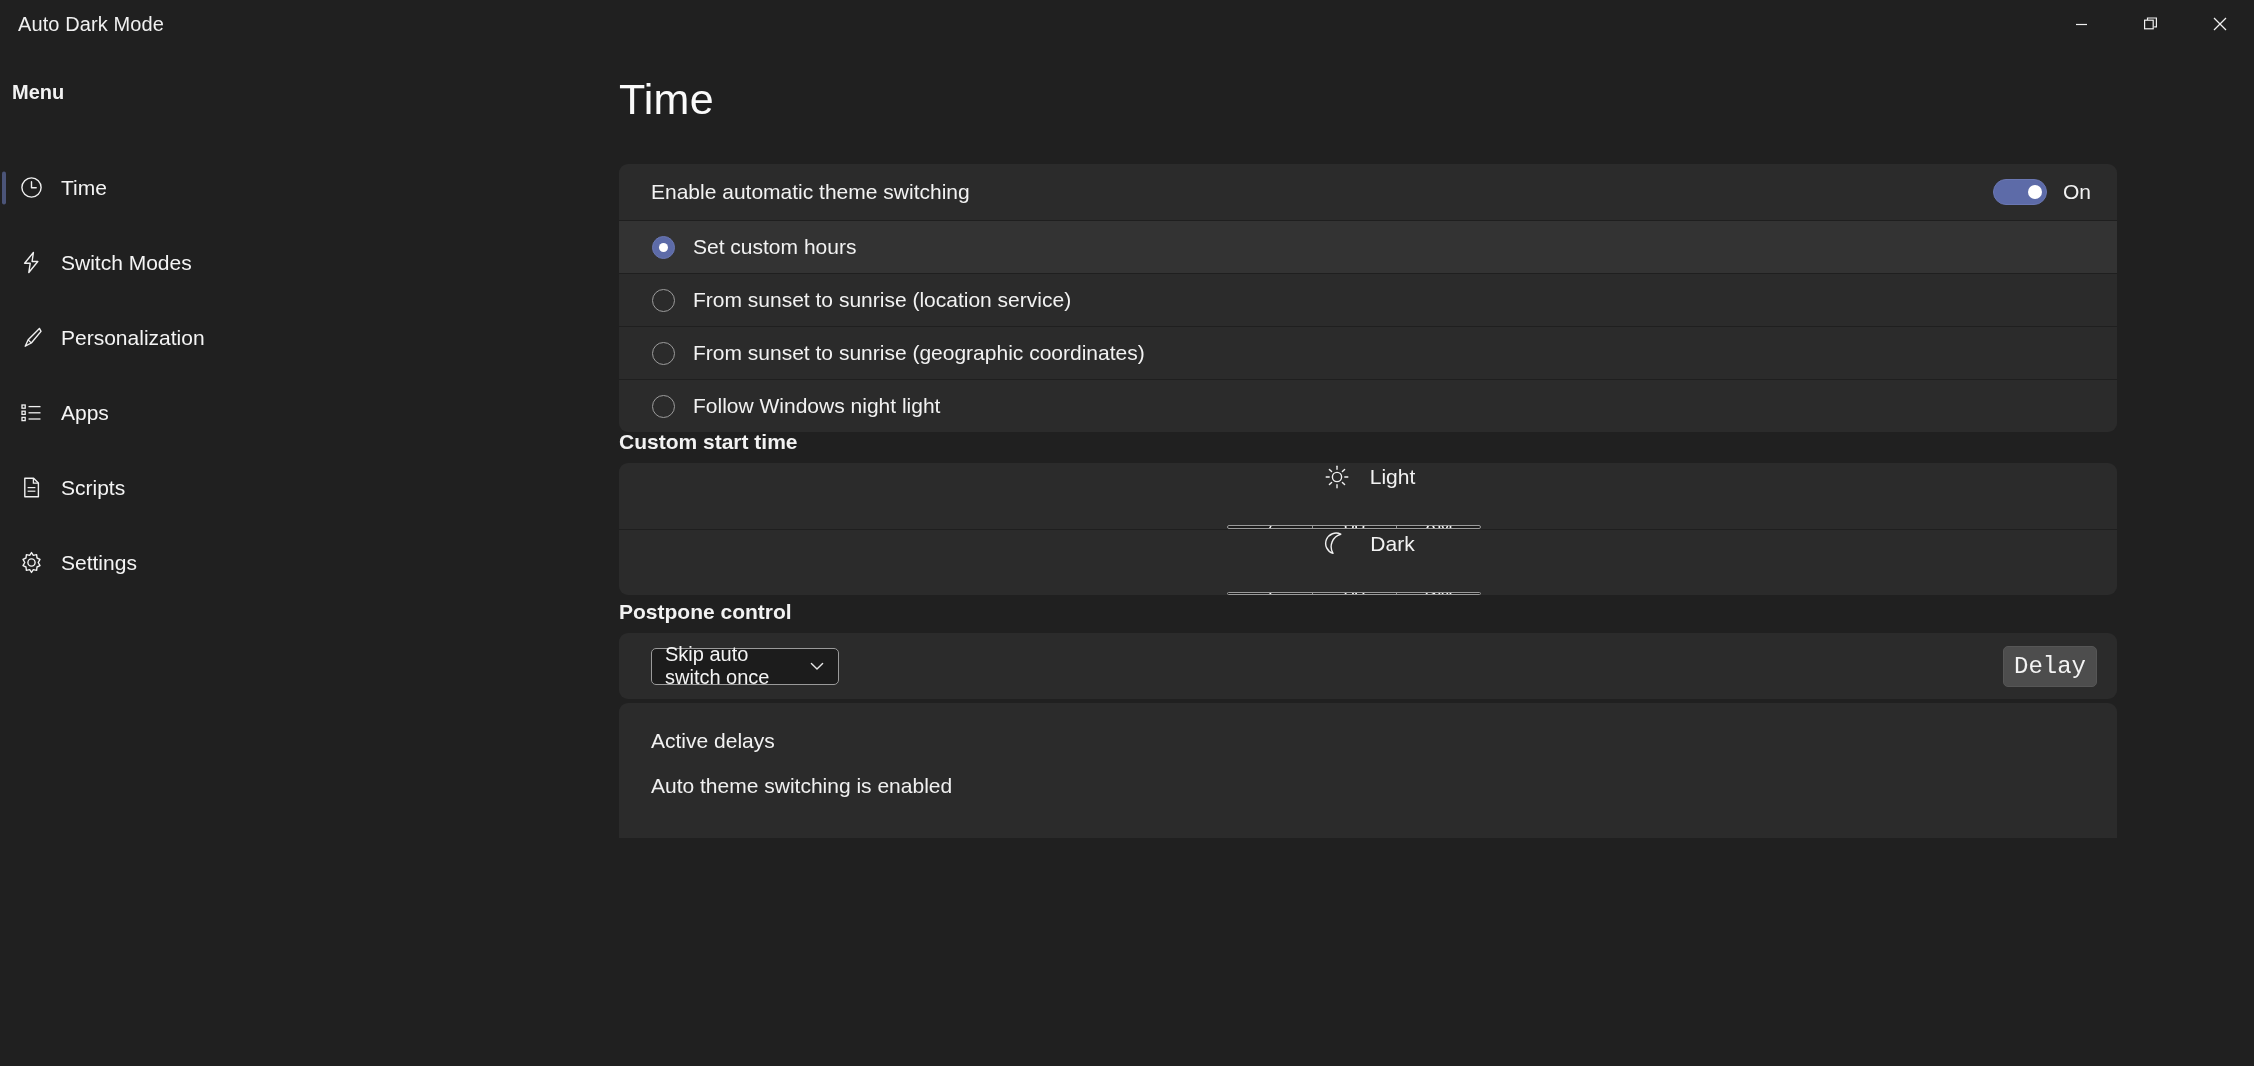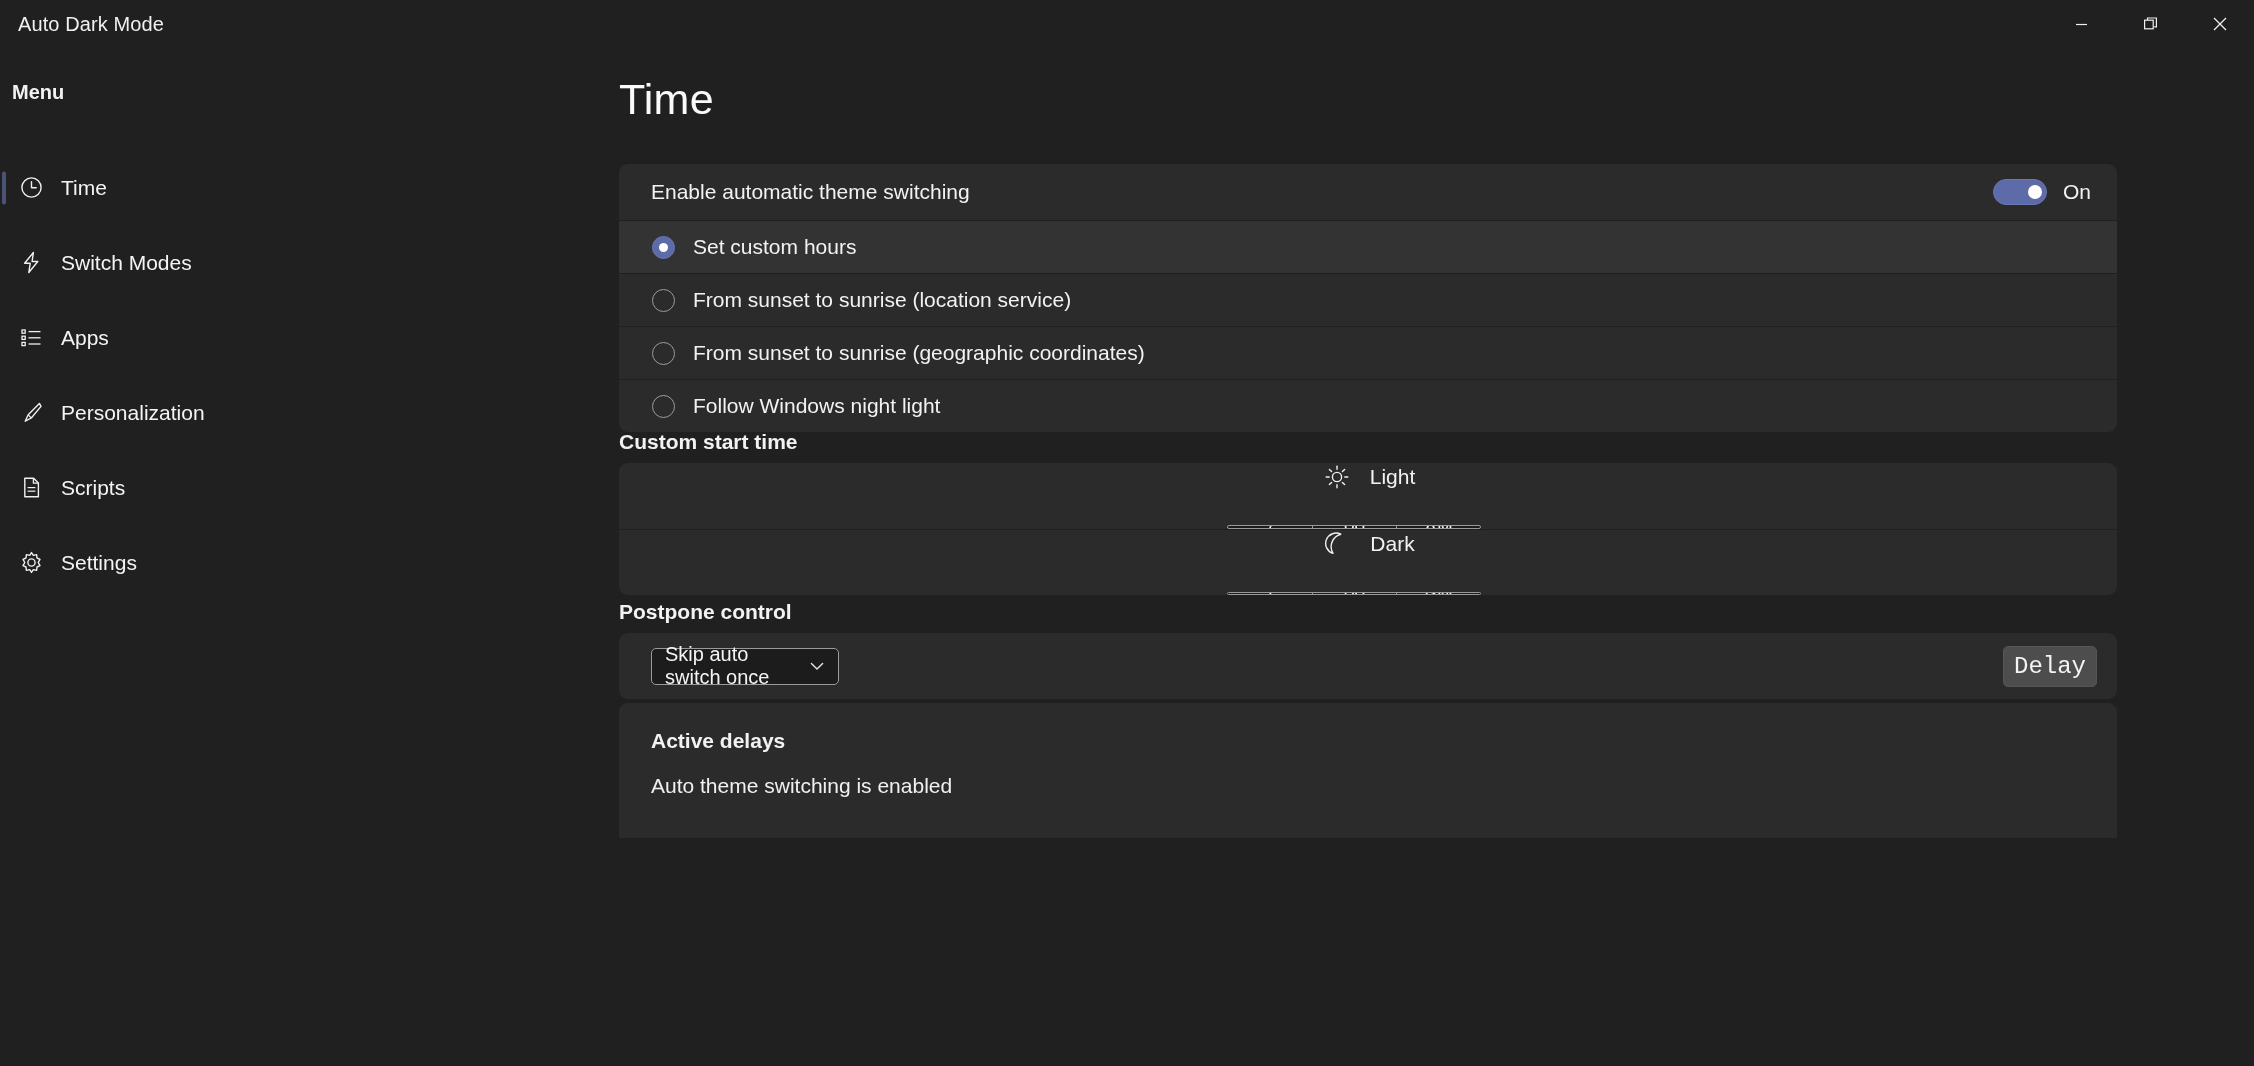--- a/index.html
+++ b/index.html
@@ -133,21 +133,21 @@
   }
   .dropdown .chev { color: #e6e6e6; display: flex; }
   .delay-btn {
     width: 94px; height: 41px; border-radius: 5px; background: #4d4d4d;
     display: flex; align-items: center; justify-content: center;
     font-size: 24px; color: #f4f4f4; border: 1px solid #565656; font-family: Liberation Mono, monospace;
   }
 
   #card-active-delays { top: 655px; border-radius: 9px 9px 0 0; }
   .delays-inner { padding: 26px 32px 40px 32px; }
-  .delays-title { font-size: 21px; font-weight: 700; color: #f2f2f2; }
+  .delays-title { font-size: 21px; font-weight: 400; color: #f2f2f2; }
   .delays-text { font-size: 21px; color: #f0f0f0; margin-top: 21px; }
 </style>
 </head>
 <body>
 
 <div class="app">
 
   <div class="titlebar">
     <div class="title-text">Auto Dark Mode</div>
     <div class="caption-buttons">
@@ -197,39 +197,39 @@
           <svg width="25" height="25" viewBox="0 0 25 25">
             <path d="M14.4 2.5 L5.6 13.3 H11.2 L9.8 22.5 L18.8 11.5 H13.1 Z" fill="none" stroke="#f0f0f0" stroke-width="1.4" stroke-linejoin="round"></path>
           </svg>
         </div>
         <div class="nav-text">Switch Modes</div>
       </div>
 
       <div class="nav-item">
         <div class="nav-icon">
           <svg width="25" height="25" viewBox="0 0 25 25">
+            <path d="M20.4 3.4 L9.2 14.8 L6.2 21.2 L12.3 18.0 L22.0 6.4 Z" fill="none" stroke="#f0f0f0" stroke-width="1.4" stroke-linejoin="round"></path>
+            <line x1="9.2" y1="14.8" x2="12.3" y2="18.0" stroke="#f0f0f0" stroke-width="1.2"></line>
+          </svg>
+        </div>
+        <div class="nav-text">Personalization</div>
+      </div>
+
+      <div class="nav-item">
+        <div class="nav-icon">
+          <svg width="25" height="25" viewBox="0 0 25 25">
             <rect x="3" y="5" width="3.2" height="3.2" fill="none" stroke="#f0f0f0" stroke-width="1.3"></rect>
             <rect x="3" y="11.2" width="3.2" height="3.2" fill="none" stroke="#f0f0f0" stroke-width="1.3"></rect>
             <rect x="3" y="17.4" width="3.2" height="3.2" fill="none" stroke="#f0f0f0" stroke-width="1.3"></rect>
             <line x1="9.5" y1="6.6" x2="21.5" y2="6.6" stroke="#f0f0f0" stroke-width="1.3"></line>
             <line x1="9.5" y1="12.8" x2="21.5" y2="12.8" stroke="#f0f0f0" stroke-width="1.3"></line>
             <line x1="9.5" y1="19" x2="21.5" y2="19" stroke="#f0f0f0" stroke-width="1.3"></line>
           </svg>
         </div>
         <div class="nav-text">Apps</div>
-      </div>
-
-      <div class="nav-item">
-        <div class="nav-icon">
-          <svg width="25" height="25" viewBox="0 0 25 25">
-            <path d="M20.4 3.4 L9.2 14.8 L6.2 21.2 L12.3 18.0 L22.0 6.4 Z" fill="none" stroke="#f0f0f0" stroke-width="1.4" stroke-linejoin="round"></path>
-            <line x1="9.2" y1="14.8" x2="12.3" y2="18.0" stroke="#f0f0f0" stroke-width="1.2"></line>
-          </svg>
-        </div>
-        <div class="nav-text">Personalization</div>
       </div>
 
       <div class="nav-item">
         <div class="nav-icon">
           <svg width="25" height="25" viewBox="0 0 25 25">
             <path d="M5.8 3.2 H14.6 L19.4 8.0 V21.8 H5.8 Z" fill="none" stroke="#f0f0f0" stroke-width="1.4" stroke-linejoin="round"></path>
             <path d="M14.4 3.4 V8.2 H19.2" fill="none" stroke="#f0f0f0" stroke-width="1.3"></path>
             <line x1="8.6" y1="12.6" x2="16.4" y2="12.6" stroke="#f0f0f0" stroke-width="1.2"></line>
             <line x1="8.6" y1="16.2" x2="16.4" y2="16.2" stroke="#f0f0f0" stroke-width="1.2"></line>
           </svg>

